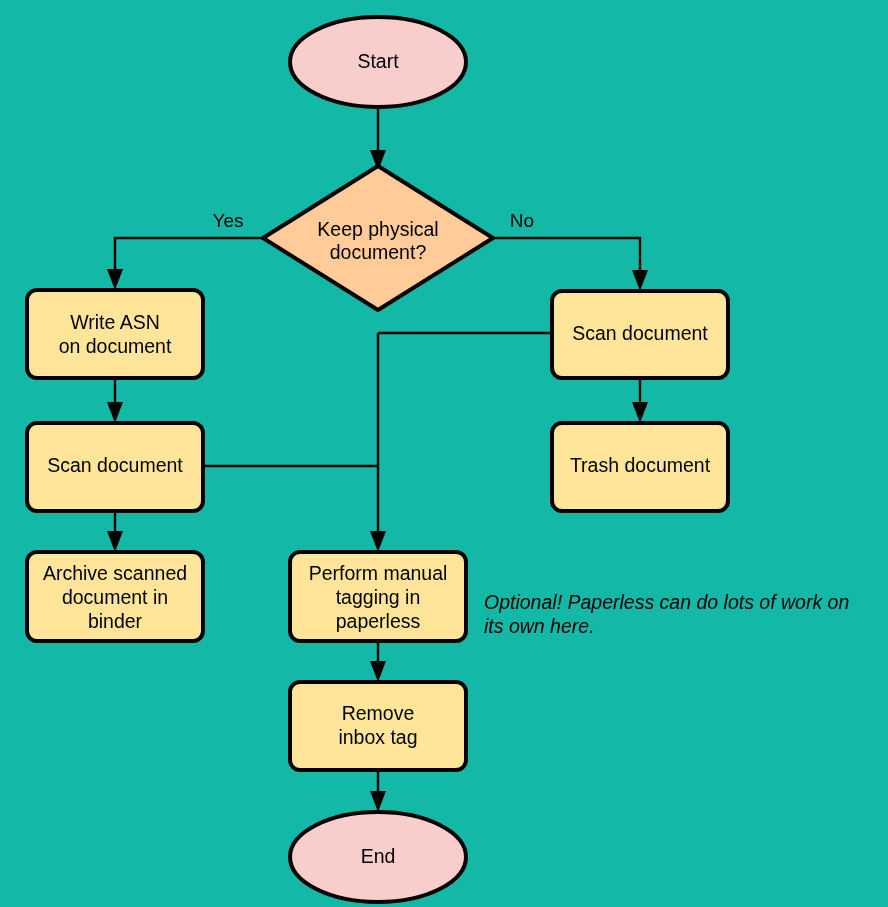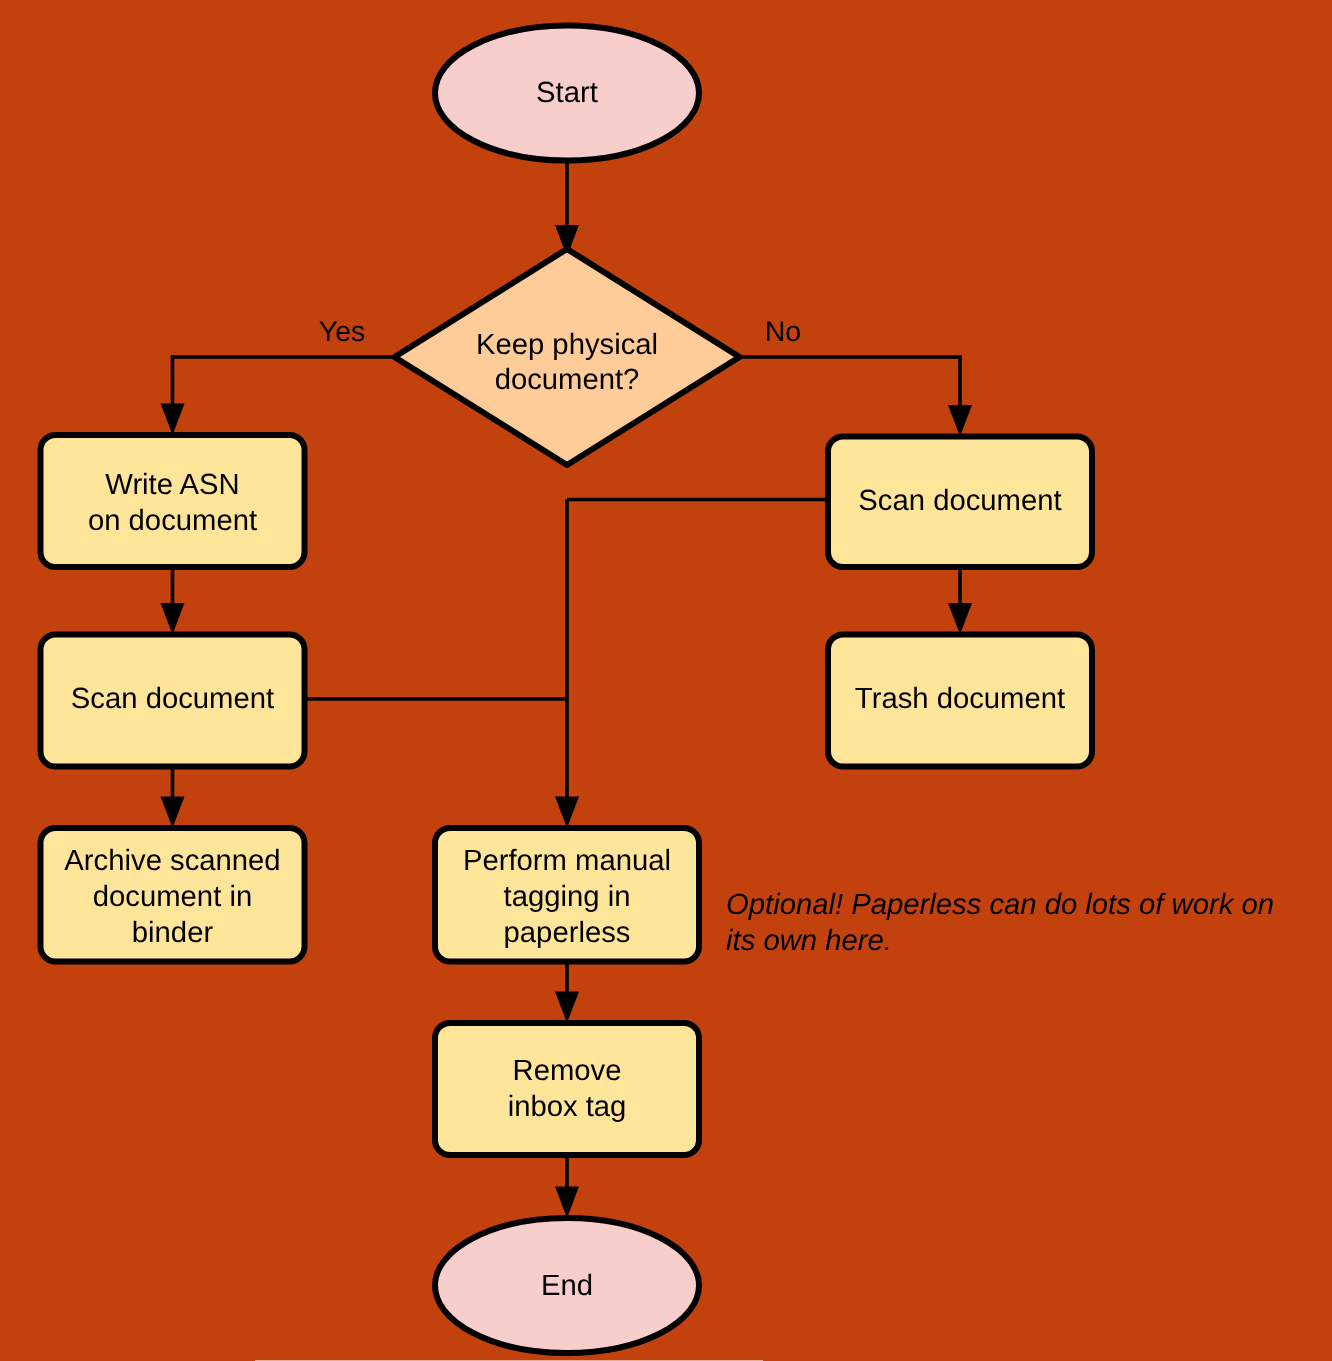--- a/index.html
+++ b/index.html
@@ -10,21 +10,21 @@
   body {
     width: 888px;
     height: 907px;
     font-family: "Liberation Sans", sans-serif;
     overflow: hidden;
   }
   #flowchart-root {
     position: relative;
     width: 888px;
     height: 907px;
-    background: #c2410c;
+    background: #14b8a6;
   }
   svg.flow-canvas {
     position: absolute;
     left: 0;
     top: 0;
     width: 888px;
     height: 907px;
     display: block;
   }
   .node-shape {

